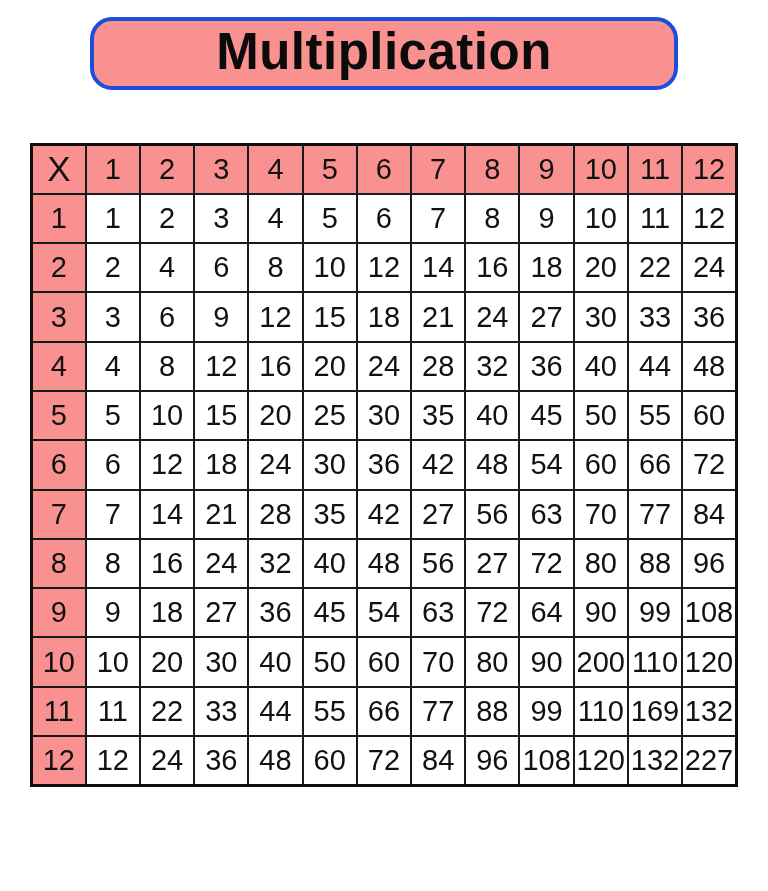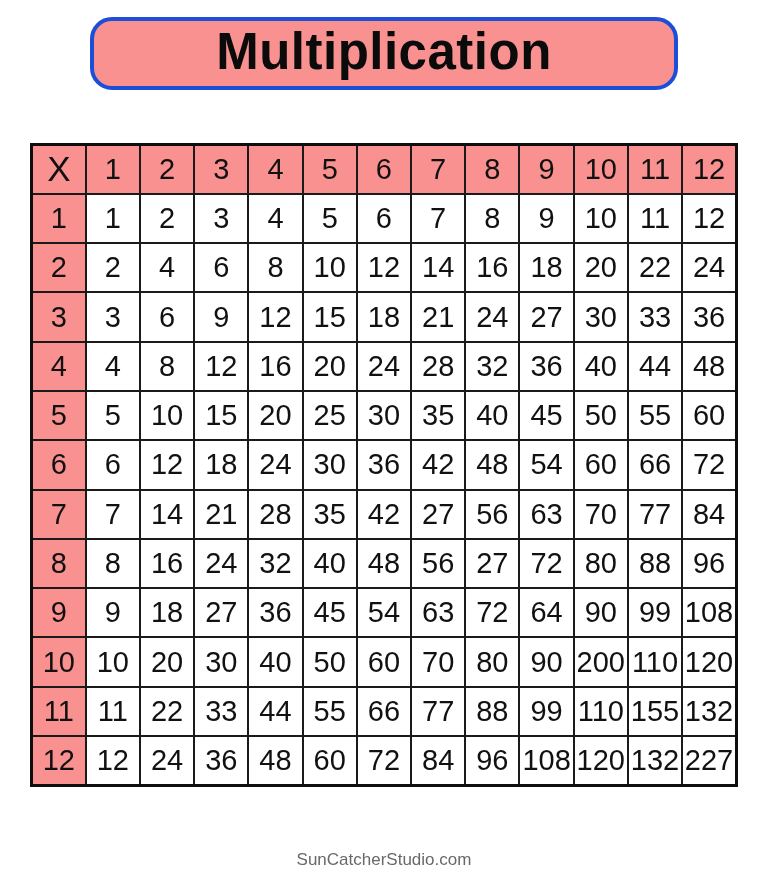--- a/index.html
+++ b/index.html
@@ -258,36 +258,35 @@
           <td>11</td>
           <td>22</td>
           <td>33</td>
           <td>44</td>
           <td>55</td>
           <td>66</td>
           <td>77</td>
           <td>88</td>
           <td>99</td>
           <td>110</td>
-          <td>155</td>
+          <td>169</td>
           <td>132</td>
         </tr>
         <tr>
           <th class="head">12</th>
           <td>12</td>
           <td>24</td>
           <td>36</td>
           <td>48</td>
           <td>60</td>
           <td>72</td>
           <td>84</td>
           <td>96</td>
           <td>108</td>
           <td>120</td>
           <td>132</td>
           <td>227</td>
         </tr>
       </tbody>
   </table>
 
-  <div class="footer">SunCatcherStudio.com</div>
 
 </div>
 
 </body></html>

